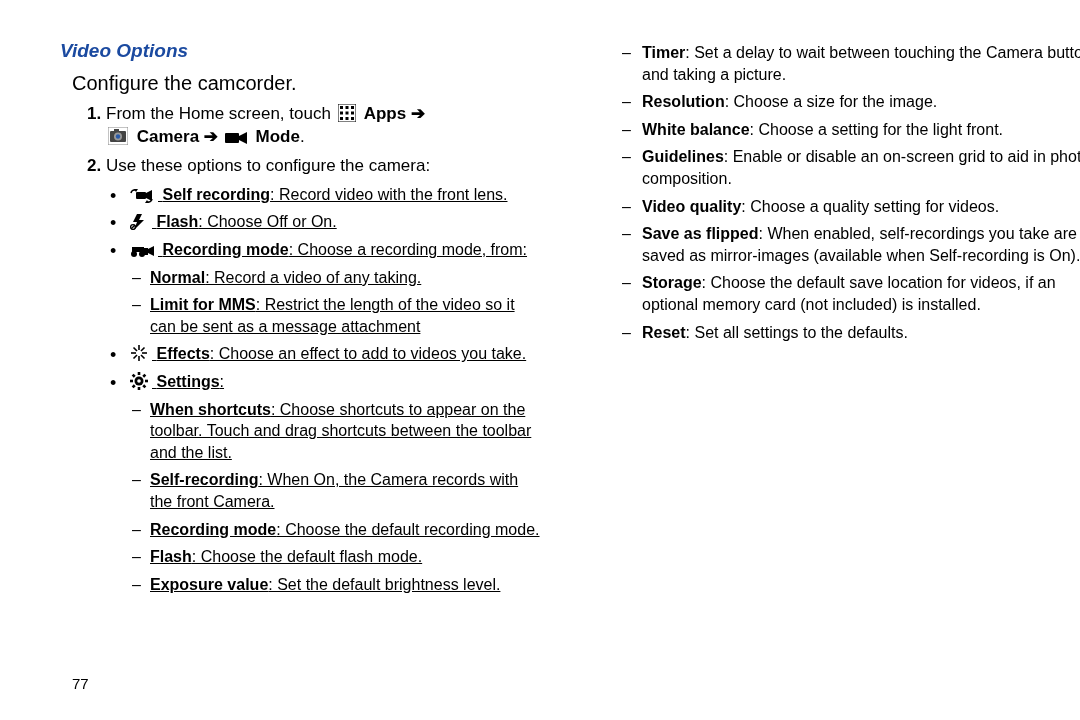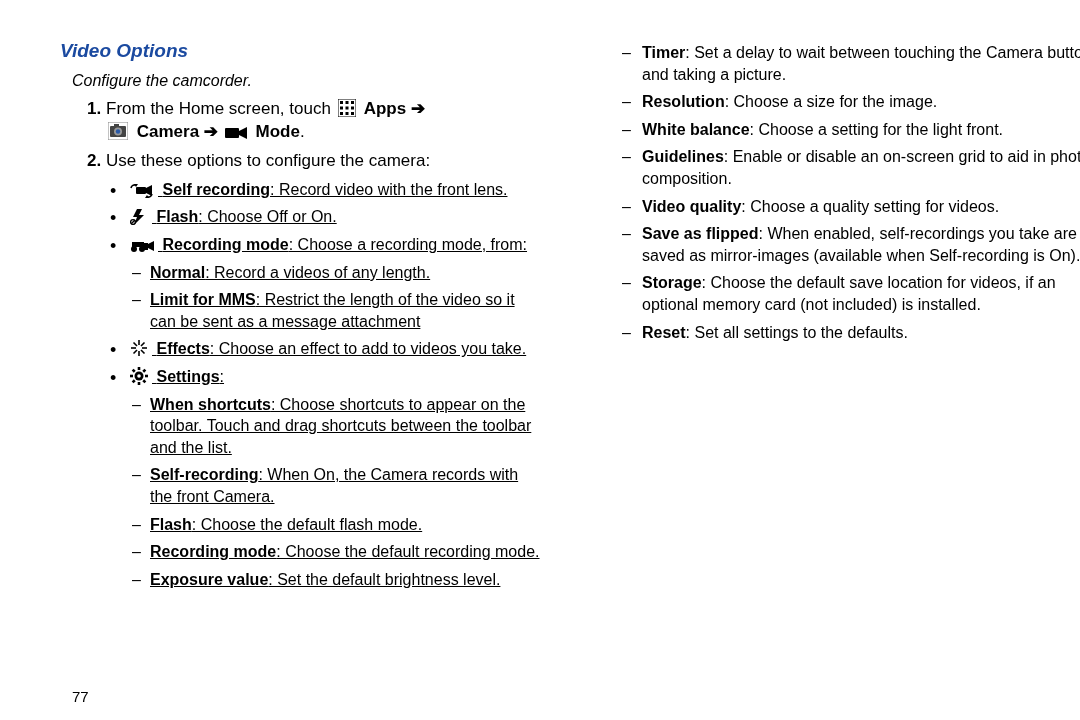--- a/index.html
+++ b/index.html
@@ -1,34 +1,34 @@
 <!DOCTYPE html>
 <html><head>
 <meta charset="utf-8">
 <style>
   html,body{margin:0;padding:0;width:1080px;height:720px;background:#fff;font-family:Arial,Helvetica,sans-serif;color:#000;}
   .page{position:relative;width:1080px;height:712px;}
   .col{position:absolute;top:30px;width:480px;}
   .col-left{left:60px;}
   .col-right{left:614px;}
   .h{font-family:Arial,Helvetica,sans-serif;font-weight:bold;font-style:italic;color:#1b4aa0;font-size:19px;margin:10px 0 10px 0;}
-  .intro{font-size:16px;margin:6px 0 8px 12px;font-style:italic;}
+  .intro{font-size:20px;margin:6px 0 8px 12px;}
   ol.steps{list-style:decimal;margin:0 0 0 46px;padding:0;font-size:17px;}
   ol.steps>li{margin-bottom:6px;line-height:1.35;}
   .b{font-weight:bold;}
   ul.bul{list-style:none;margin:4px 0 0 0;padding:0;text-decoration:underline;}
   ul.bul>li{position:relative;padding-left:22px;margin:6px 0;font-size:16px;line-height:1.35;}
   ul.bul>li:before{content:"•";position:absolute;left:4px;top:0;font-size:18px;}
   ul.dash{list-style:none;margin:4px 0 0 0;padding:0;}
   ul.dash>li{position:relative;padding-left:22px;margin:6px 0;font-size:16px;line-height:1.35;}
   ul.dash>li:before{content:"–";position:absolute;left:4px;top:0;font-size:16px;}
   .col-right ul.dash>li{padding-left:28px;}
   .col-right ul.dash>li:before{left:8px;}
   .ic{display:inline-block;vertical-align:-3px;margin:0 4px 0 2px;}
-  .pagenum{position:absolute;left:72px;bottom:7px;font-size:15px;}
+  .pagenum{position:absolute;left:72px;bottom:20px;font-size:15px;}
   
   svg{display:block;}
 </style>
 </head>
 <body>
 
 <div class="page">
 
   <div class="col col-left">
     <div class="h">Video Options</div>
@@ -110,21 +110,21 @@
                   <circle cx="4" cy="10" r="3" fill="#000"></circle>
                   <circle cx="12" cy="10" r="3" fill="#000"></circle>
                   <rect x="2" y="3" width="12" height="5" fill="#000"></rect>
                   <rect x="14" y="4" width="4" height="7" fill="#000"></rect>
                   <polygon points="18,5 24,2 24,12 18,9" fill="#000"></polygon>
                 </svg>
             </span>
             <span class="b">Recording mode</span><span>: Choose a recording mode, from:</span>
 
             <ul class="dash">
-              <li><span class="b">Normal</span><span>: Record a videos of any length.</span></li>
+              <li><span class="b">Normal</span><span>: Record a video of any taking.</span></li>
               <li><span class="b">Limit for MMS</span><span>: Restrict the length of the video so it can be sent as a message attachment</span></li>
             </ul>
           </li>
 
           <li>
             <span class="ic">
               <svg width="18" height="18">
                   <g transform="translate(9,9)">
                     <line x1="0" y1="-8" x2="0" y2="-3" stroke="#000" stroke-width="1.6"></line>
                     <line x1="0" y1="8" x2="0" y2="3" stroke="#000" stroke-width="1.6"></line>
@@ -157,22 +157,22 @@
                     </g>
                     <circle r="1.8" fill="#fff"></circle>
                   </g>
                 </svg>
             </span>
             <span class="b">Settings</span><span>:</span>
 
             <ul class="dash">
               <li><span class="b">When shortcuts</span><span>: Choose shortcuts to appear on the toolbar. Touch and drag shortcuts between the toolbar and the list.</span></li>
               <li><span class="b">Self-recording</span><span>: When On, the Camera records with the front Camera.</span></li>
+              <li><span class="b">Recording mode</span><span>: Choose the default recording mode.</span></li>
               <li><span class="b">Flash</span><span>: Choose the default flash mode.</span></li>
-              <li><span class="b">Recording mode</span><span>: Choose the default recording mode.</span></li>
               <li><span class="b">Exposure value</span><span>: Set the default brightness level.</span></li>
             </ul>
           </li>
         </ul>
       </li>
     </ol>
   </div>
 
   <div class="col col-right">
     <ul class="dash" style="margin-top:12px;">

